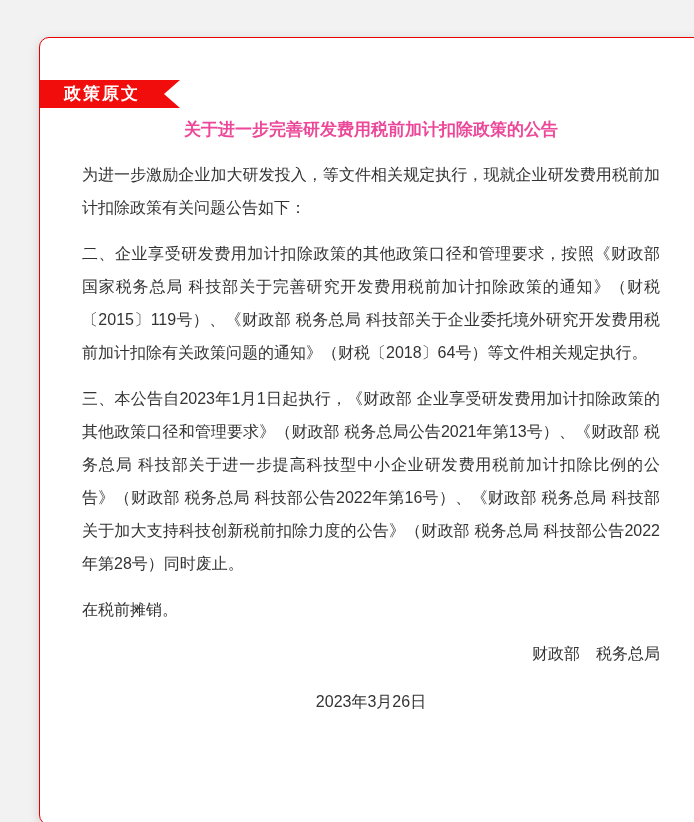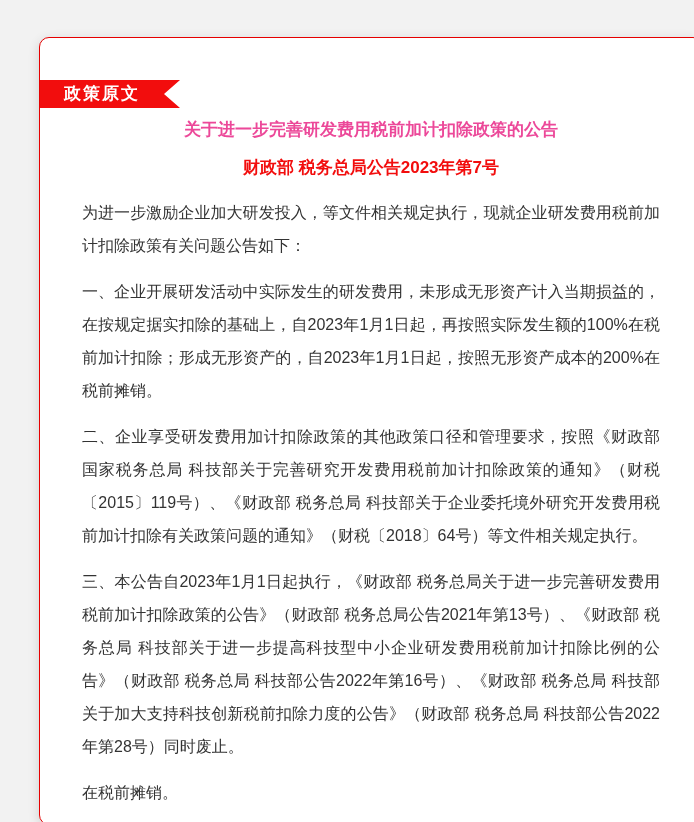--- a/index.html
+++ b/index.html
@@ -76,25 +76,23 @@
 <body>
 
 <div class="card">
 
   <div class="ribbon">
     <span>政策原文</span>
   </div>
 
   <h1 class="title">关于进一步完善研发费用税前加计扣除政策的公告</h1>
 
-  <h2 class="doc-no">财政部 税务总局公告2023年第7号</h2>
 
   <div class="content">
     <p>为进一步激励企业加大研发投入，等文件相关规定执行，现就企业研发费用税前加计扣除政策有关问题公告如下：</p>
-    <p>一、企业开展研发活动中实际发生的研发费用，未形成无形资产计入当期损益的，在按规定据实扣除的基础上，自2023年1月1日起，再按照实际发生额的100%在税前加计扣除；形成无形资产的，自2023年1月1日起，按照无形资产成本的200%在税前摊销。</p>
     <p>二、企业享受研发费用加计扣除政策的其他政策口径和管理要求，按照《财政部 国家税务总局 科技部关于完善研究开发费用税前加计扣除政策的通知》（财税〔2015〕119号）、《财政部 税务总局 科技部关于企业委托境外研究开发费用税前加计扣除有关政策问题的通知》（财税〔2018〕64号）等文件相关规定执行。</p>
-    <p>三、本公告自2023年1月1日起执行，《财政部 税务总局关于进一步完善研发费用税前加计扣除政策的公告》（财政部 税务总局公告2021年第13号）、《财政部 税务总局 科技部关于进一步提高科技型中小企业研发费用税前加计扣除比例的公告》（财政部 税务总局 科技部公告2022年第16号）、《财政部 税务总局 科技部关于加大支持科技创新税前扣除力度的公告》（财政部 税务总局 科技部公告2022年第28号）同时废止。</p>
+    <p>三、本公告自2023年1月1日起执行，《财政部 企业享受研发费用加计扣除政策的其他政策口径和管理要求》（财政部 税务总局公告2021年第13号）、《财政部 税务总局 科技部关于进一步提高科技型中小企业研发费用税前加计扣除比例的公告》（财政部 税务总局 科技部公告2022年第16号）、《财政部 税务总局 科技部关于加大支持科技创新税前扣除力度的公告》（财政部 税务总局 科技部公告2022年第28号）同时废止。</p>
     <p>在税前摊销。</p>
     <p class="sig">财政部　税务总局</p>
     <p class="date">2023年3月26日</p>
   </div>
 
 </div>
 
 </body></html>

